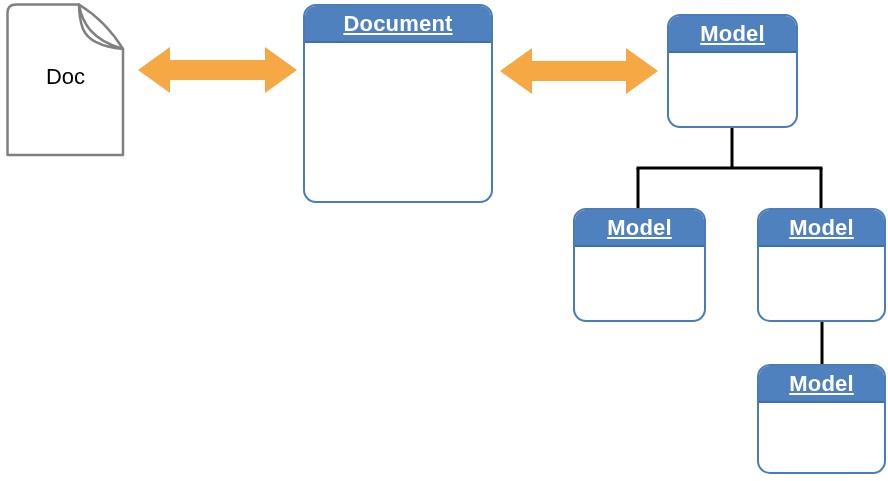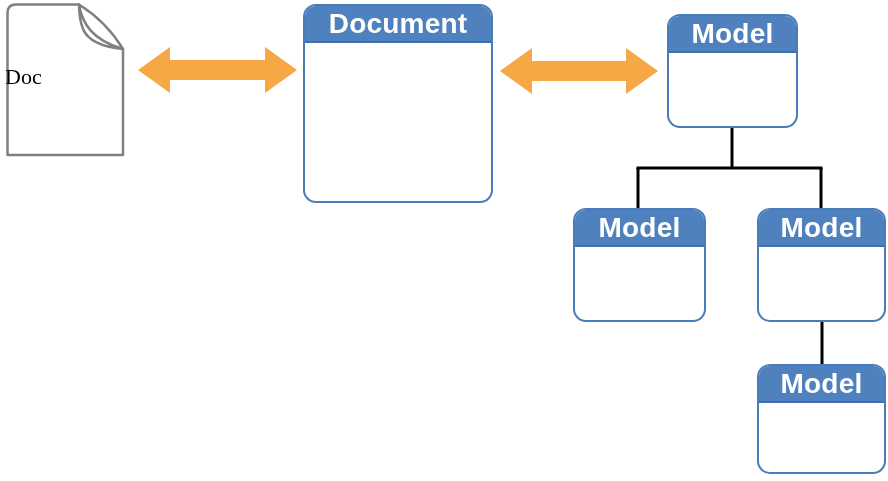--- a/index.html
+++ b/index.html
@@ -27,43 +27,43 @@
   }
   .doc-icon-wrap{
     position:absolute;
     left:5px; top:2px;
     width:121px; height:156px;
   }
   .doc-label{
     position:absolute;
     left:0; top:62px;
     width:100%;
-    text-align:left;
+    text-align:center;
     font-size:22px;
     color:#000000;
-    font-family:Liberation Serif, serif;
   }
   .box{
     position:absolute;
     background:#ffffff;
     border:2px solid var(--border-blue);
     border-radius:13px;
     overflow:hidden;
   }
   .box-header{
     height:37px;
     background:var(--header-blue);
     border-bottom:2px solid var(--header-sep);
     display:flex;
     align-items:center;
     justify-content:center;
     color:#ffffff;
     font-weight:bold;
-    font-size:28px;
+    font-size:22px;
     letter-spacing:0.2px;
+    text-decoration:underline;
   }
   .box-document{left:303px; top:4px;  width:190px; height:199px;}
   .box-model-root{left:667px; top:14px; width:131px; height:114px;}
   .box-model-left{left:573px; top:208px; width:133px; height:114px;}
   .box-model-right{left:757px; top:208px; width:129px; height:114px;}
   .box-model-grand{left:757px; top:364px; width:129px; height:110px;}
 </style>
 </head>
 <body>
 

